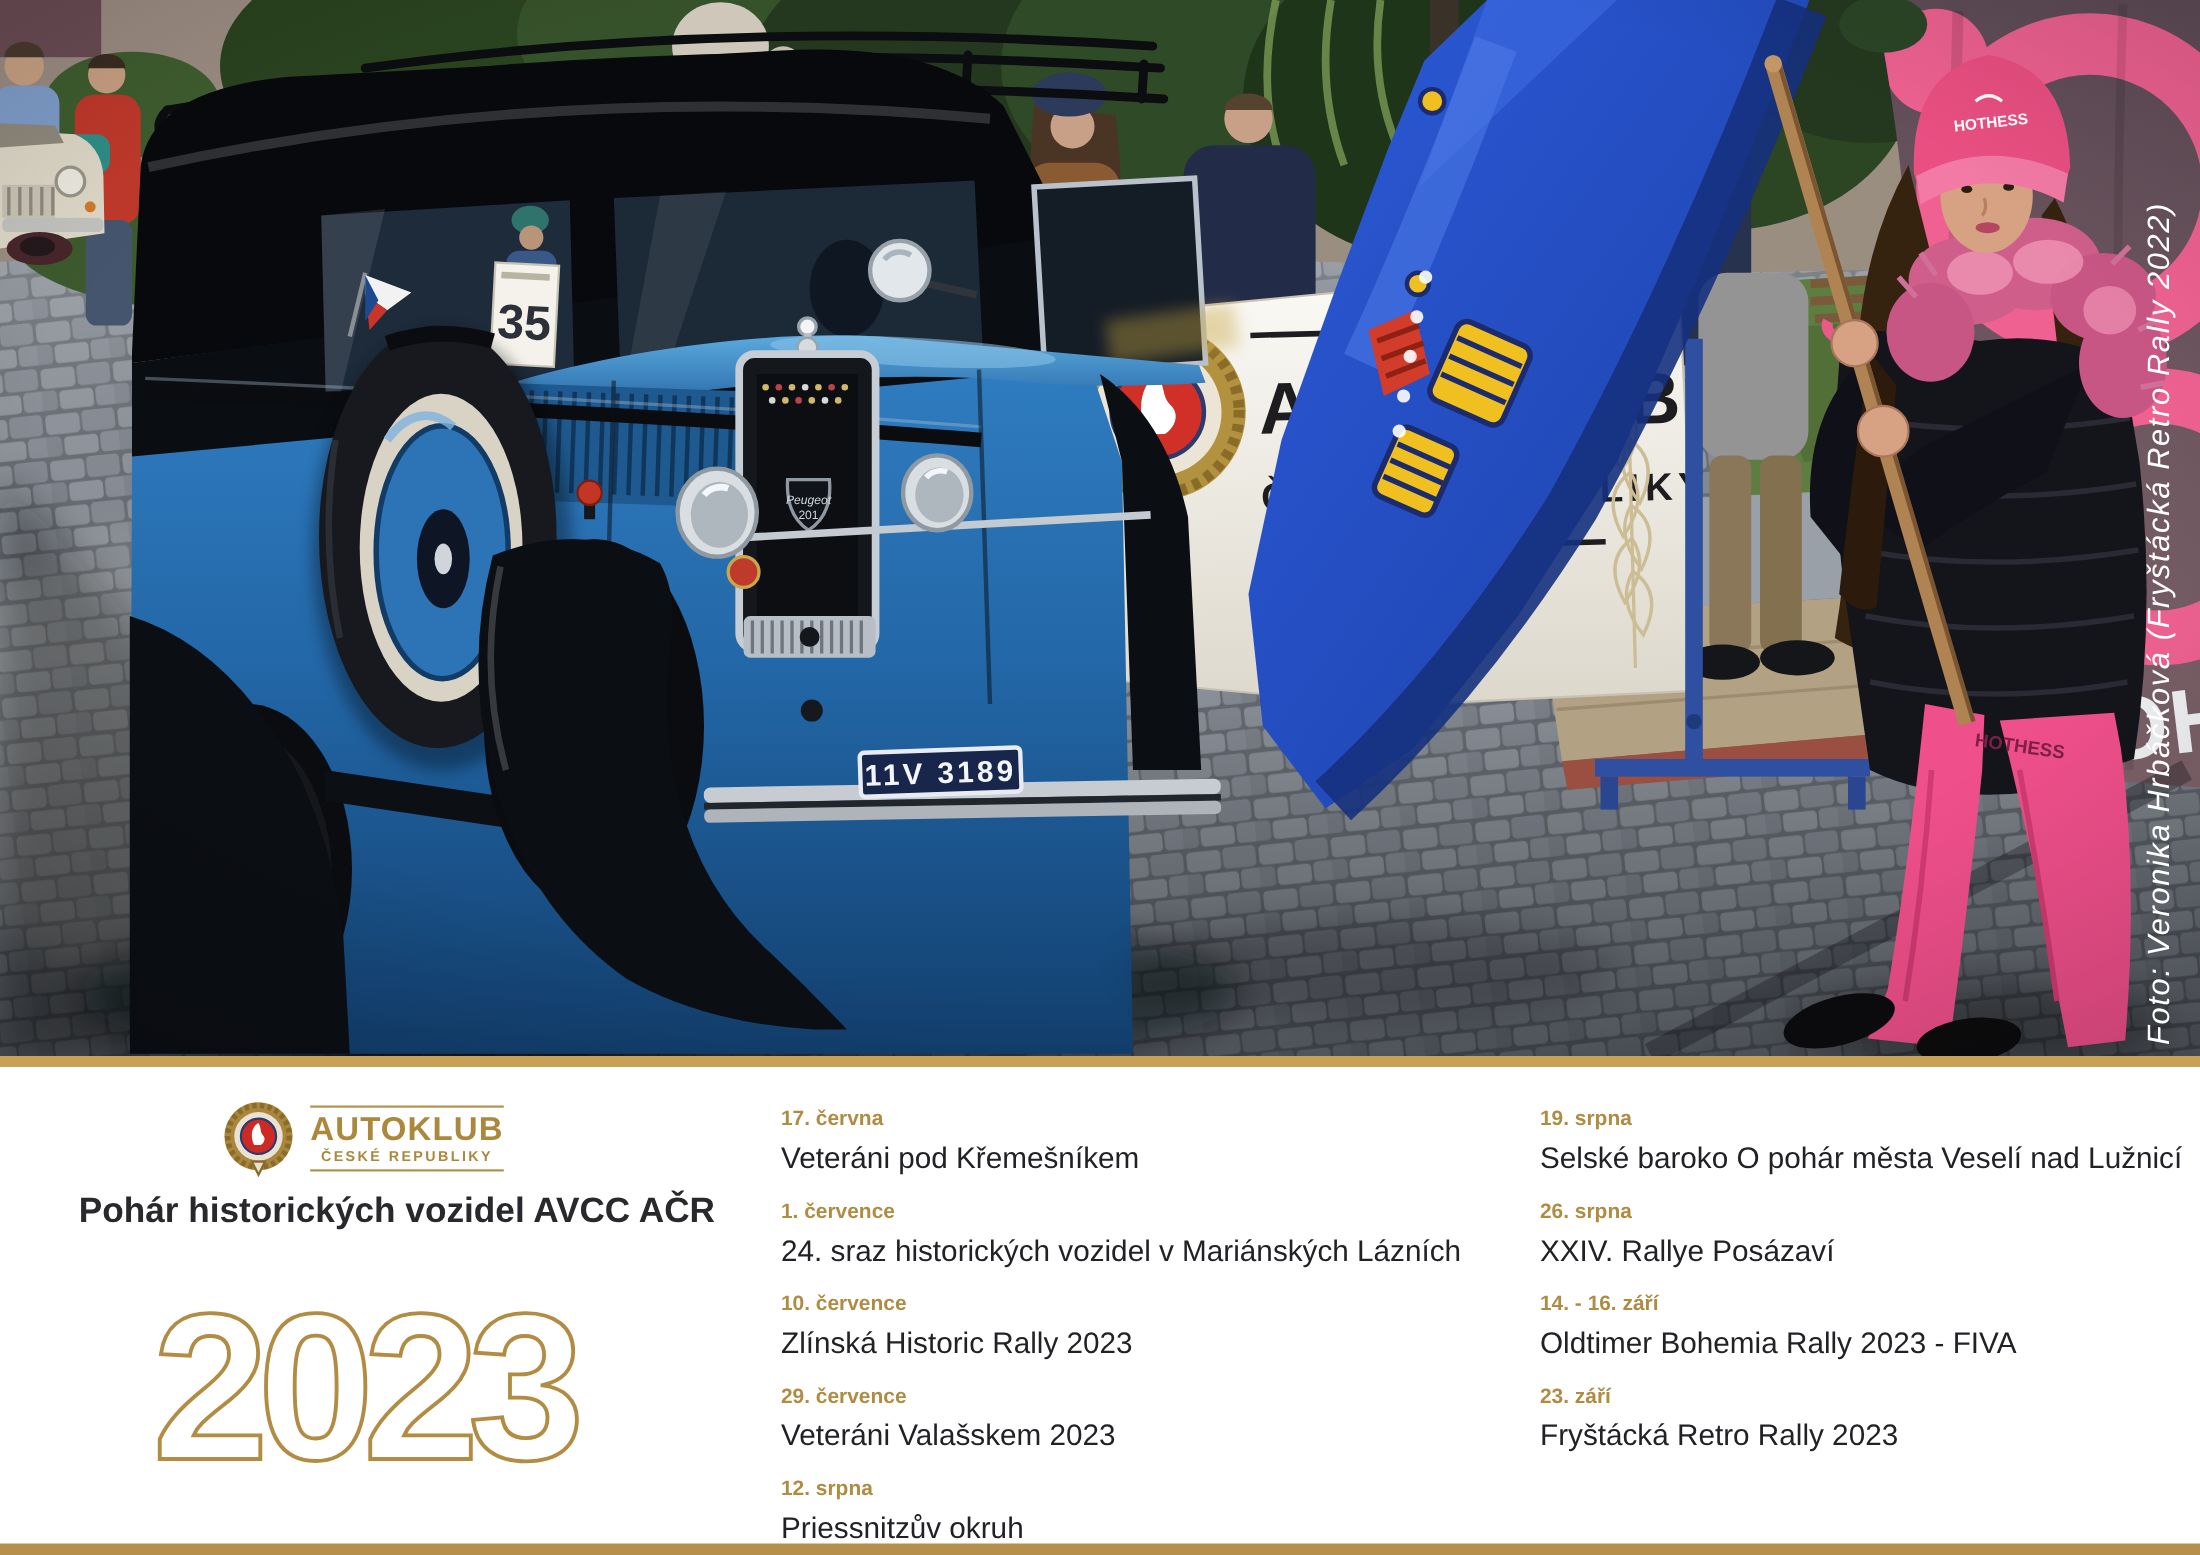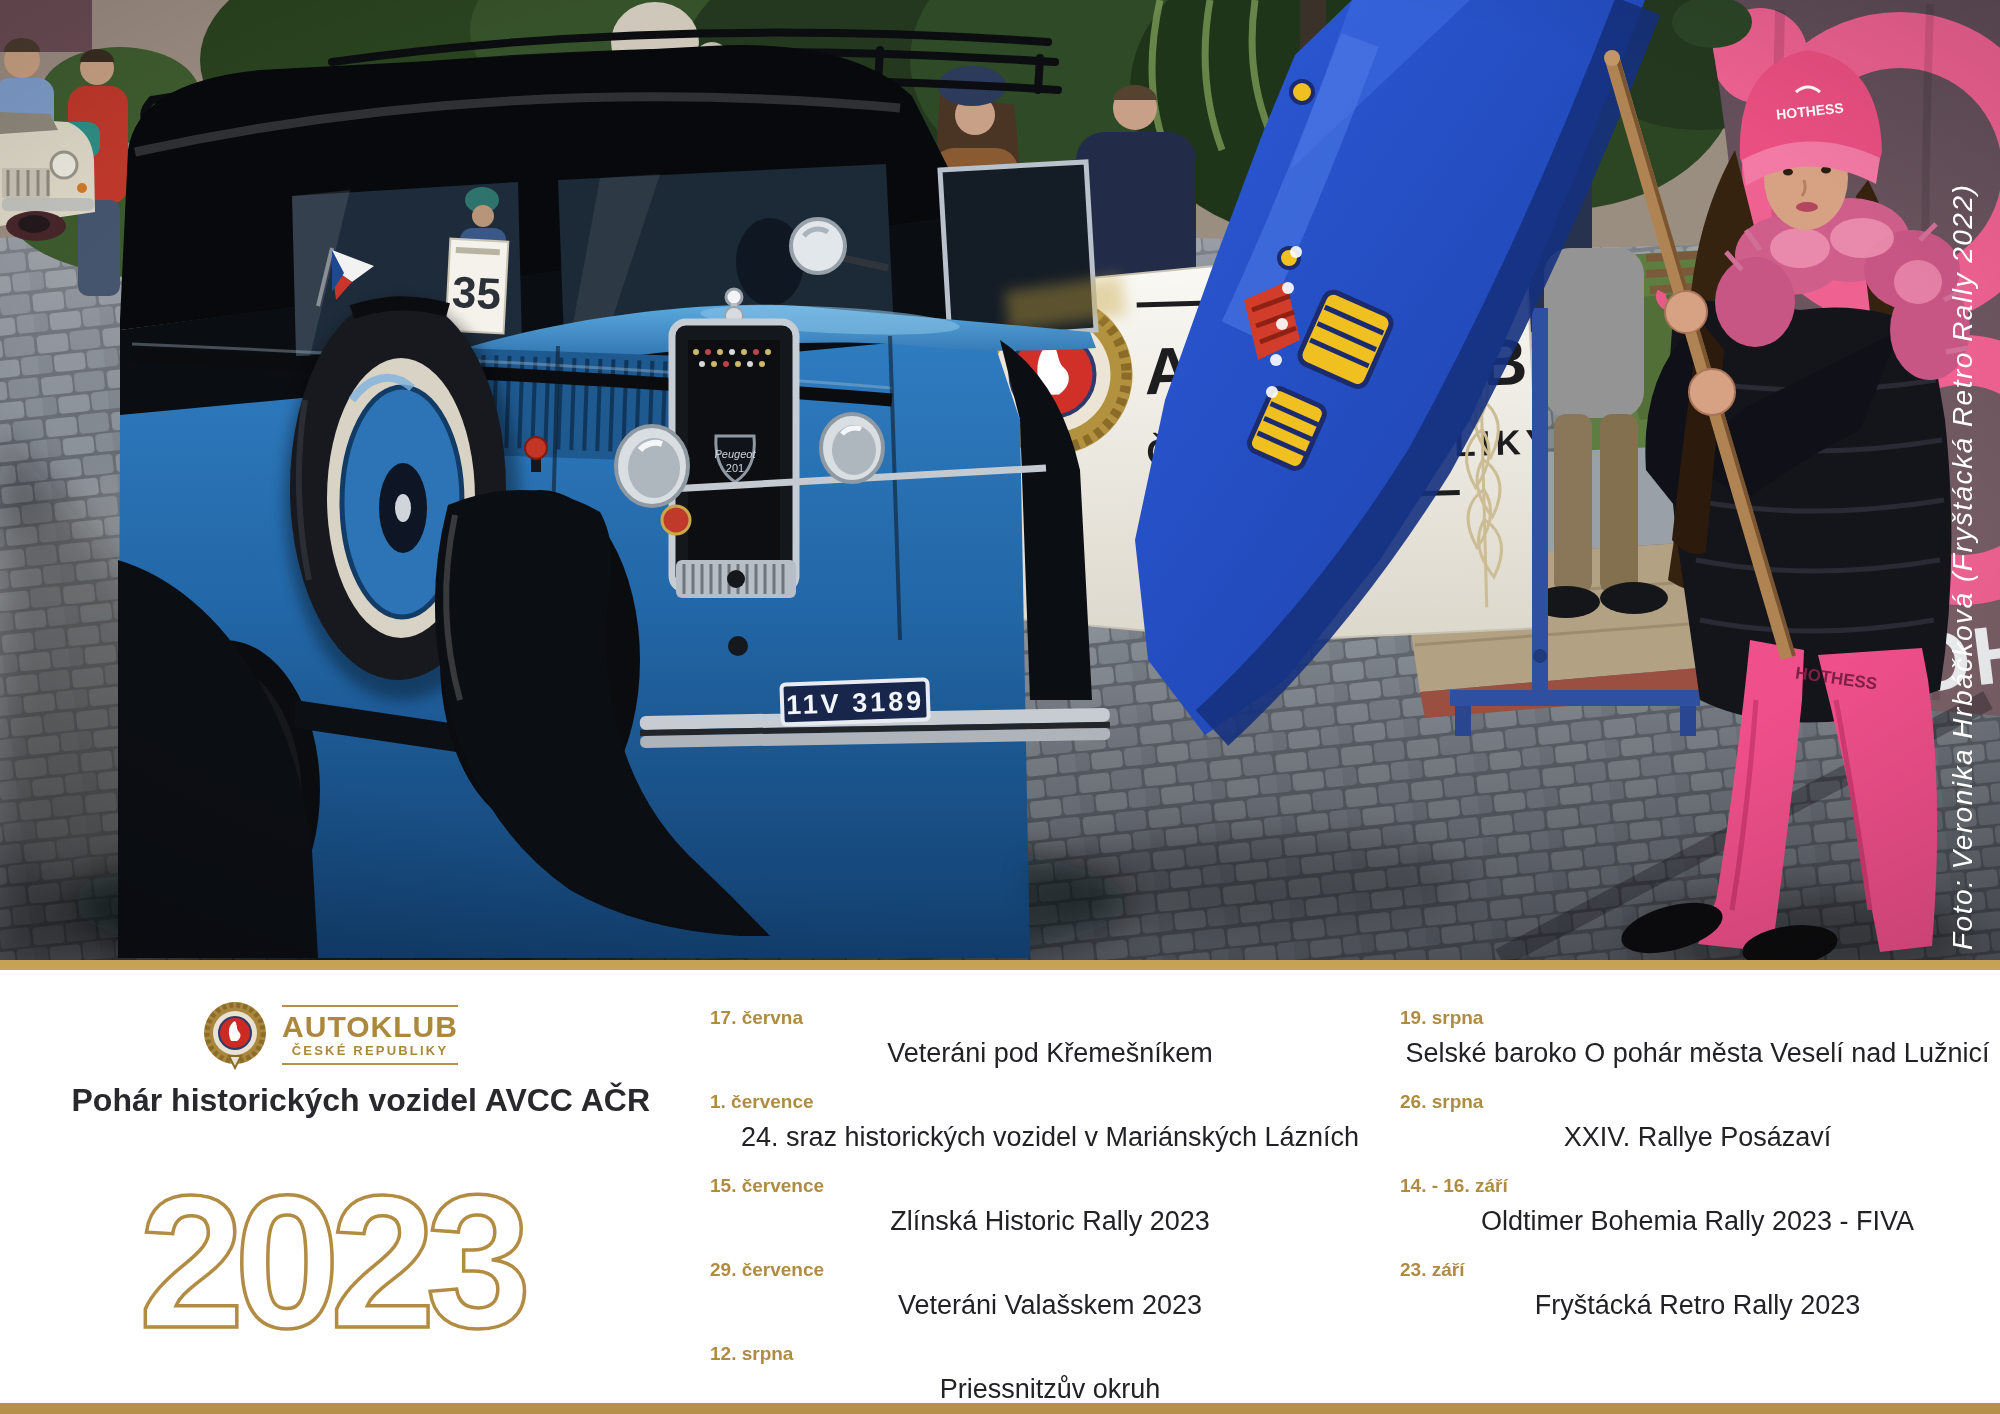--- a/index.html
+++ b/index.html
@@ -22,21 +22,21 @@
     font-size:32px;font-weight:700;color:#29292d;}
   .cal-year{position:absolute;top:196px;left:0;width:100%;text-align:center;line-height:1;
     font-size:190px;font-weight:700;letter-spacing:-10px;color:#ffffff;
     -webkit-text-stroke:3.5px #b28c42;}
 
   .events{position:absolute;top:30px;}
   .events-left{left:710px;width:680px;}
   .events-right{left:1400px;width:595px;}
   .event{margin-bottom:13px;}
   .event .date{display:block;font-size:19px;font-weight:700;color:#b08c42;line-height:35px;}
-  .event .name{display:block;font-size:27px;color:#222226;line-height:36px;white-space:nowrap;text-align:center;}
+  .event .name{display:block;font-size:27px;color:#222226;line-height:36px;white-space:nowrap;}
 </style>
 </head>
 <body>
 
 <div class="photo">
 <svg width="2000" height="960" viewBox="0 0 2000 960" xmlns="http://www.w3.org/2000/svg">
 <defs>
   <linearGradient id="gBody" x1="0" y1="0" x2="0" y2="1">
     <stop offset="0" stop-color="#2f7cc0"></stop>
           <stop offset=".45" stop-color="#2266a6"></stop>
@@ -544,21 +544,21 @@
   <div class="events events-left">
     <div class="event">
       <span class="date">17. června</span>
       <span class="name">Veteráni pod Křemešníkem</span>
     </div>
     <div class="event">
       <span class="date">1. července</span>
       <span class="name">24. sraz historických vozidel v Mariánských Lázních</span>
     </div>
     <div class="event">
-      <span class="date">15. července</span>
+      <span class="date">10. července</span>
       <span class="name">Zlínská Historic Rally 2023</span>
     </div>
     <div class="event">
       <span class="date">29. července</span>
       <span class="name">Veteráni Valašskem 2023</span>
     </div>
     <div class="event">
       <span class="date">12. srpna</span>
       <span class="name">Priessnitzův okruh</span>
     </div>

